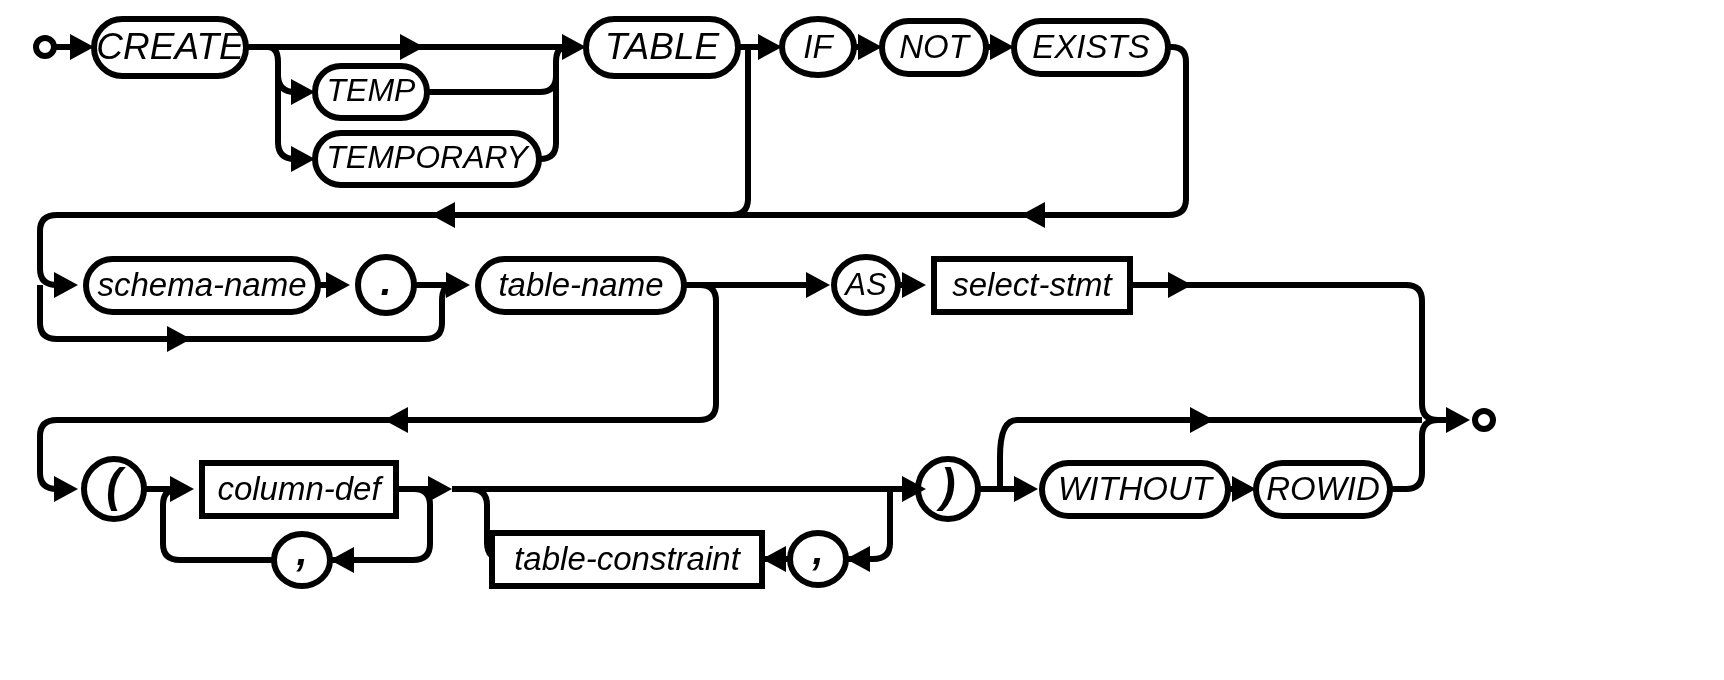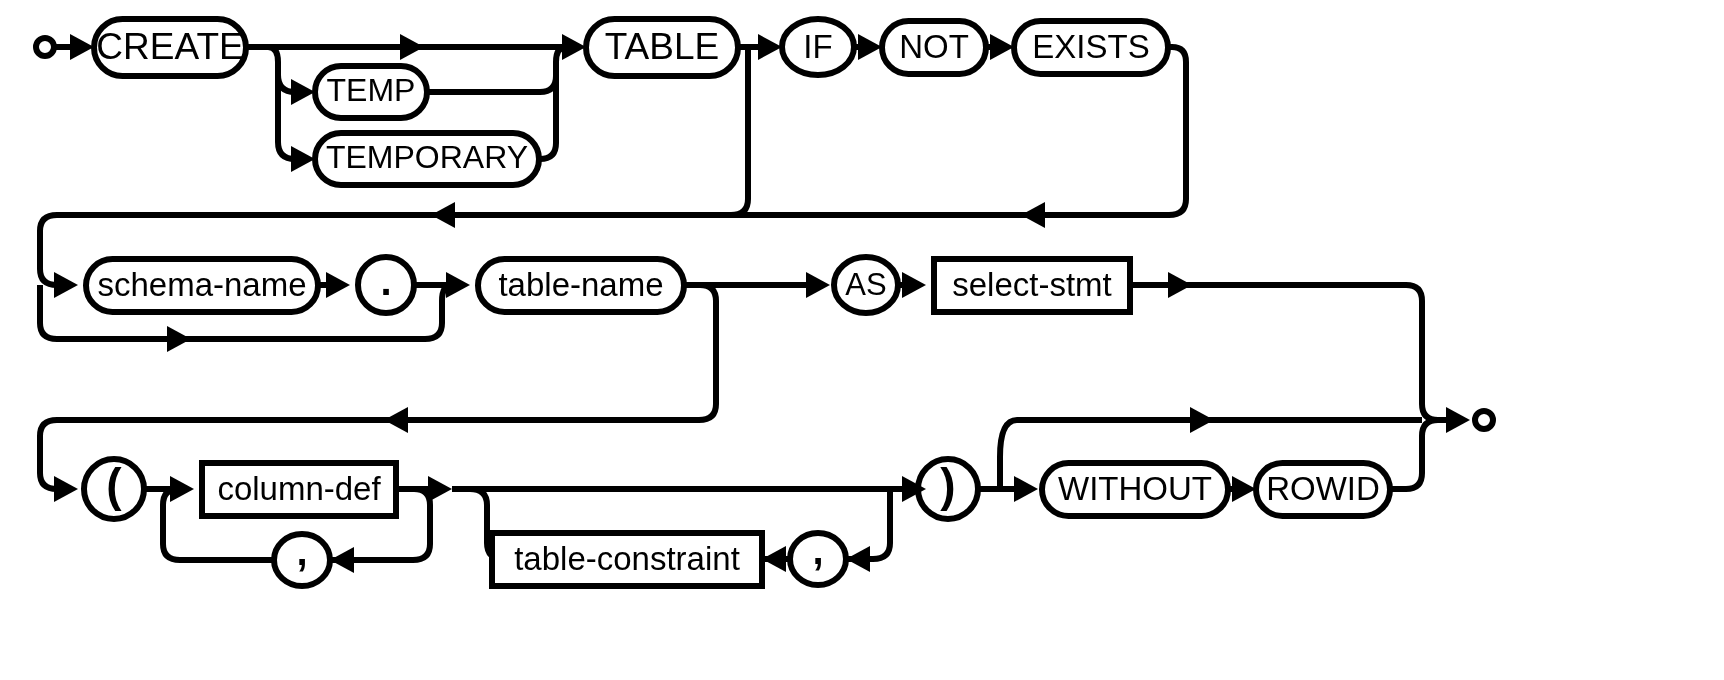--- a/index.html
+++ b/index.html
@@ -9,20 +9,21 @@
   }
   body {
     font-family: "Liberation Sans", sans-serif;
   }
   #diagram-root {
     position: relative;
     width: 1605px;
     height: 680px;
     background: #ffffff;
     overflow: hidden;
+    font-style: italic;
   }
   svg#railroad {
     display: block;
     width: 1724px;
     height: 680px;
   }
   .rail {
     fill: none;
     stroke: #000000;
     stroke-width: 6;

